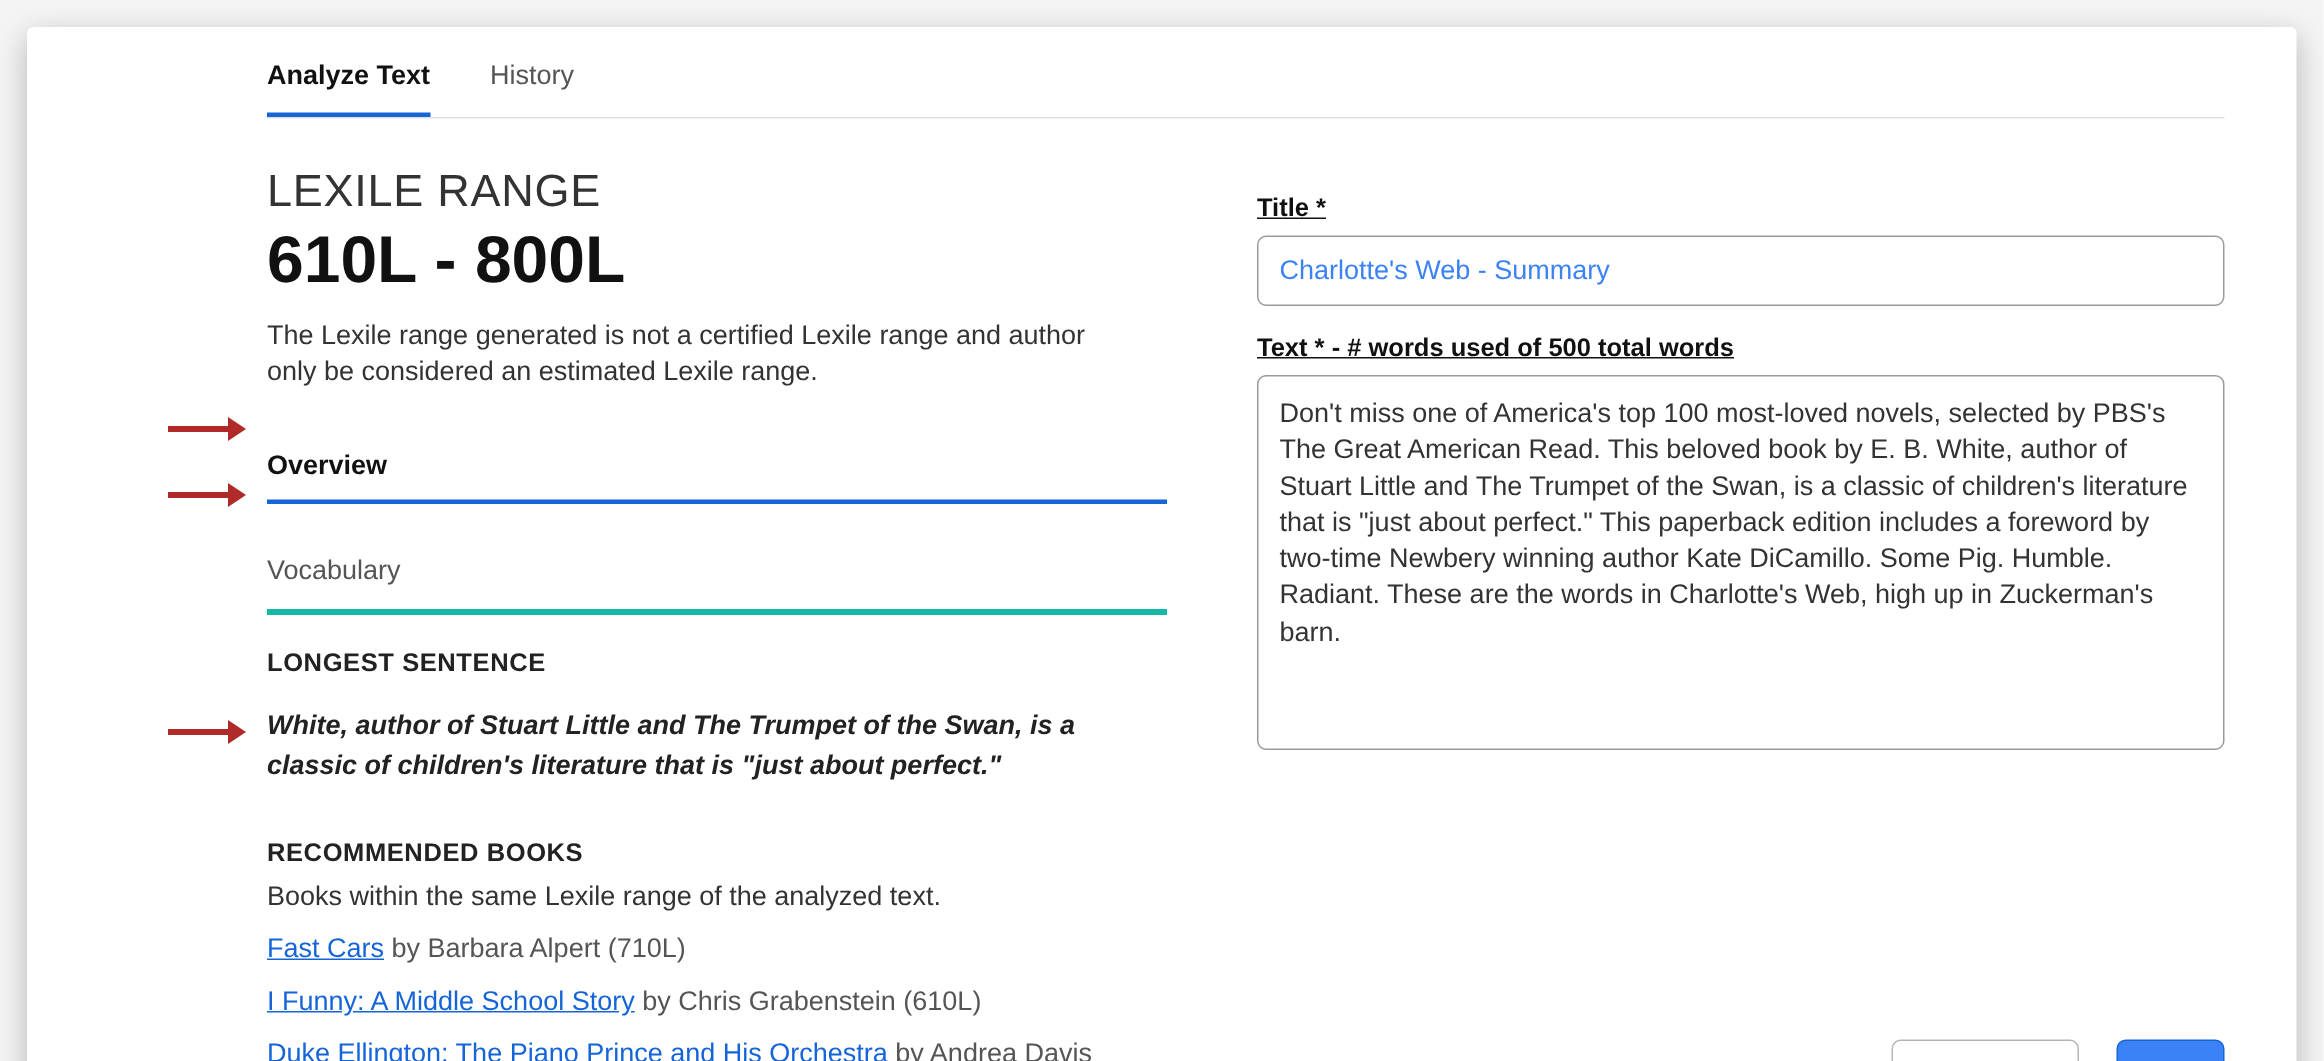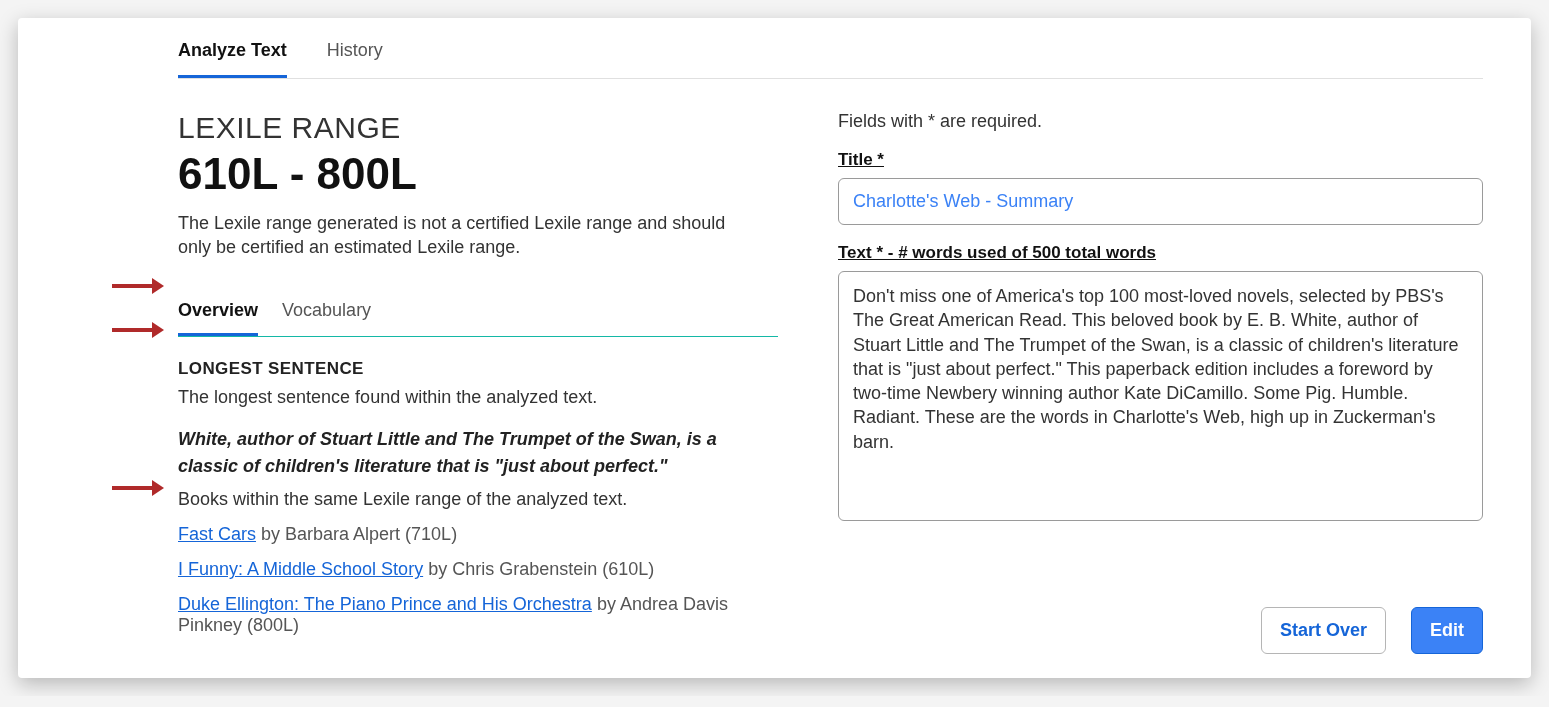--- a/index.html
+++ b/index.html
@@ -60,21 +60,22 @@
     color: #333;
     margin-top: 12px;
     line-height: 1.35;
     max-width: 580px;
   }
   
   .sub-tabs {
     display: flex;
     gap: 24px;
     margin-top: 30px;
-    border-bottom: 1px solid #14b8a6;
+    border-bottom: 4px solid #14b8a6;
+    flex-direction: column;
   }
   .sub-tab {
     font-size: 18px;
     color: #555;
     padding: 10px 0 12px 0;
     cursor: pointer;
     border-bottom: 3px solid transparent;
   }
   .sub-tab.active {
     color: #111;
@@ -202,46 +203,45 @@
   <div class="top-tabs">
     <div class="top-tab active">Analyze Text</div>
     <div class="top-tab">History</div>
   </div>
 
   <div class="columns">
 
     <div class="left-col">
       <div class="lexile-label">LEXILE RANGE</div>
       <div class="lexile-range">610L - 800L</div>
-      <div class="lexile-note">The Lexile range generated is not a certified Lexile range and should only be certified an estimated Lexile range.</div>
+      <div class="lexile-note">The Lexile range generated is not a certified Lexile range and author only be considered an estimated Lexile range.</div>
 
       <div class="sub-tabs">
         <div class="sub-tab active">Overview</div>
         <div class="sub-tab">Vocabulary</div>
       </div>
 
       <div class="section-heading">LONGEST SENTENCE</div>
-      <div class="section-sub">The longest sentence found within the analyzed  text.</div>
       <div class="longest-sentence">White, author of Stuart Little and The Trumpet of the Swan, is a classic of children's literature that is "just about perfect."</div>
 
+      <div class="section-heading" style="margin-top:34px">RECOMMENDED BOOKS</div>
       <div class="section-sub">Books within the same Lexile range of the analyzed text.</div>
 
       <div class="book-line">
         <span class="book-link">Fast Cars</span><span> by Barbara Alpert (710L)</span>
       </div>
       <div class="book-line">
         <span class="book-link">I Funny: A Middle School Story</span><span> by Chris Grabenstein (610L)</span>
       </div>
       <div class="book-line">
         <span class="book-link">Duke Ellington: The Piano Prince and His Orchestra</span><span> by Andrea Davis Pinkney (800L)</span>
       </div>
     </div>
 
     <div class="right-col">
-      <div class="req-note">Fields with * are required.</div>
 
       <label class="field-label">Title *</label>
       <input type="text" class="text-input" value="Charlotte's Web - Summary" style="">
 
       <label class="field-label">Text * -  # words used of 500 total words</label>
       <textarea class="textarea" style="">Don't miss one of America's top 100 most-loved novels, selected by PBS's The Great American Read. This beloved book by E. B. White, author of Stuart Little and The Trumpet of the Swan, is a classic of children's literature that is "just about perfect." This paperback edition includes a foreword by two-time Newbery winning author Kate DiCamillo. Some Pig. Humble. Radiant. These are the words in Charlotte's Web, high up in Zuckerman's barn.</textarea>
     </div>
   </div>
 
   <div class="actions">

